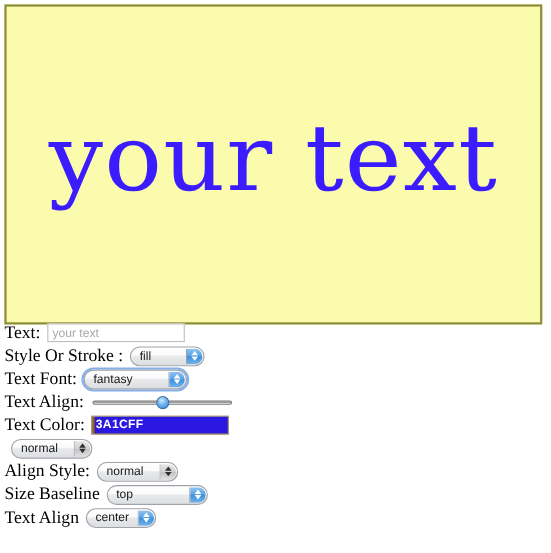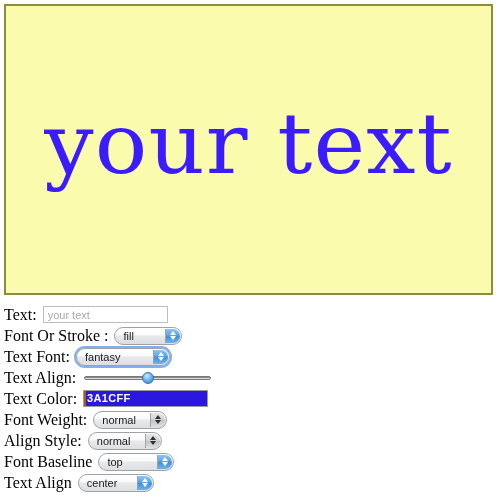--- a/index.html
+++ b/index.html
@@ -40,21 +40,21 @@
     white-space: nowrap;
     font-weight: normal;
     font-style: normal;
     transform: scaleX(1.04);
   }
 
   
   #form {
     position: absolute;
     left: 0;
-    top: 304px;
+    top: 292px;
     width: 501px;
   }
   .row {
     display: flex;
     align-items: center;
     height: 21px;
     padding-left: 4px;
     box-sizing: border-box;
   }
   .lbl {
@@ -211,21 +211,21 @@
 <div id="form">
 
   <div class="row">
     <span class="lbl">Text:</span>
     <div class="txt-input">
       <span>your text</span>
     </div>
   </div>
 
   <div class="row">
-    <span class="lbl">Font Or Stroke :</span>
+    <span class="lbl">Style Or Stroke :</span>
     <div class="aqua-select" style="width:68px;">
       <span class="val">fill</span>
       <span class="arrows">
           <i class="up"></i>
           <i class="dn"></i>
         </span>
     </div>
   </div>
 
   <div class="row">
@@ -248,21 +248,20 @@
   </div>
 
   <div class="row">
     <span class="lbl">Text Color:</span>
     <div class="color-input">
       <span class="sel">3A1CFF</span>
     </div>
   </div>
 
   <div class="row">
-    <span class="lbl">Font Weight:</span>
     <div class="aqua-select grey" style="width:74px;">
       <span class="val">normal</span>
       <span class="arrows">
           <i class="up"></i>
           <i class="dn"></i>
         </span>
     </div>
   </div>
 
   <div class="row">
@@ -270,33 +269,33 @@
     <div class="aqua-select grey" style="width:74px;">
       <span class="val">normal</span>
       <span class="arrows">
           <i class="up"></i>
           <i class="dn"></i>
         </span>
     </div>
   </div>
 
   <div class="row">
-    <span class="lbl">Font Baseline</span>
-    <div class="aqua-select" style="width:76px;">
+    <span class="lbl">Size Baseline</span>
+    <div class="aqua-select" style="width:92px;">
       <span class="val">top</span>
       <span class="arrows">
           <i class="up"></i>
           <i class="dn"></i>
         </span>
     </div>
   </div>
 
   <div class="row">
     <span class="lbl">Text Align</span>
-    <div class="aqua-select" style="width:76px;">
+    <div class="aqua-select" style="width:64px;">
       <span class="val">center</span>
       <span class="arrows">
           <i class="up"></i>
           <i class="dn"></i>
         </span>
     </div>
   </div>
 
 </div>
 

